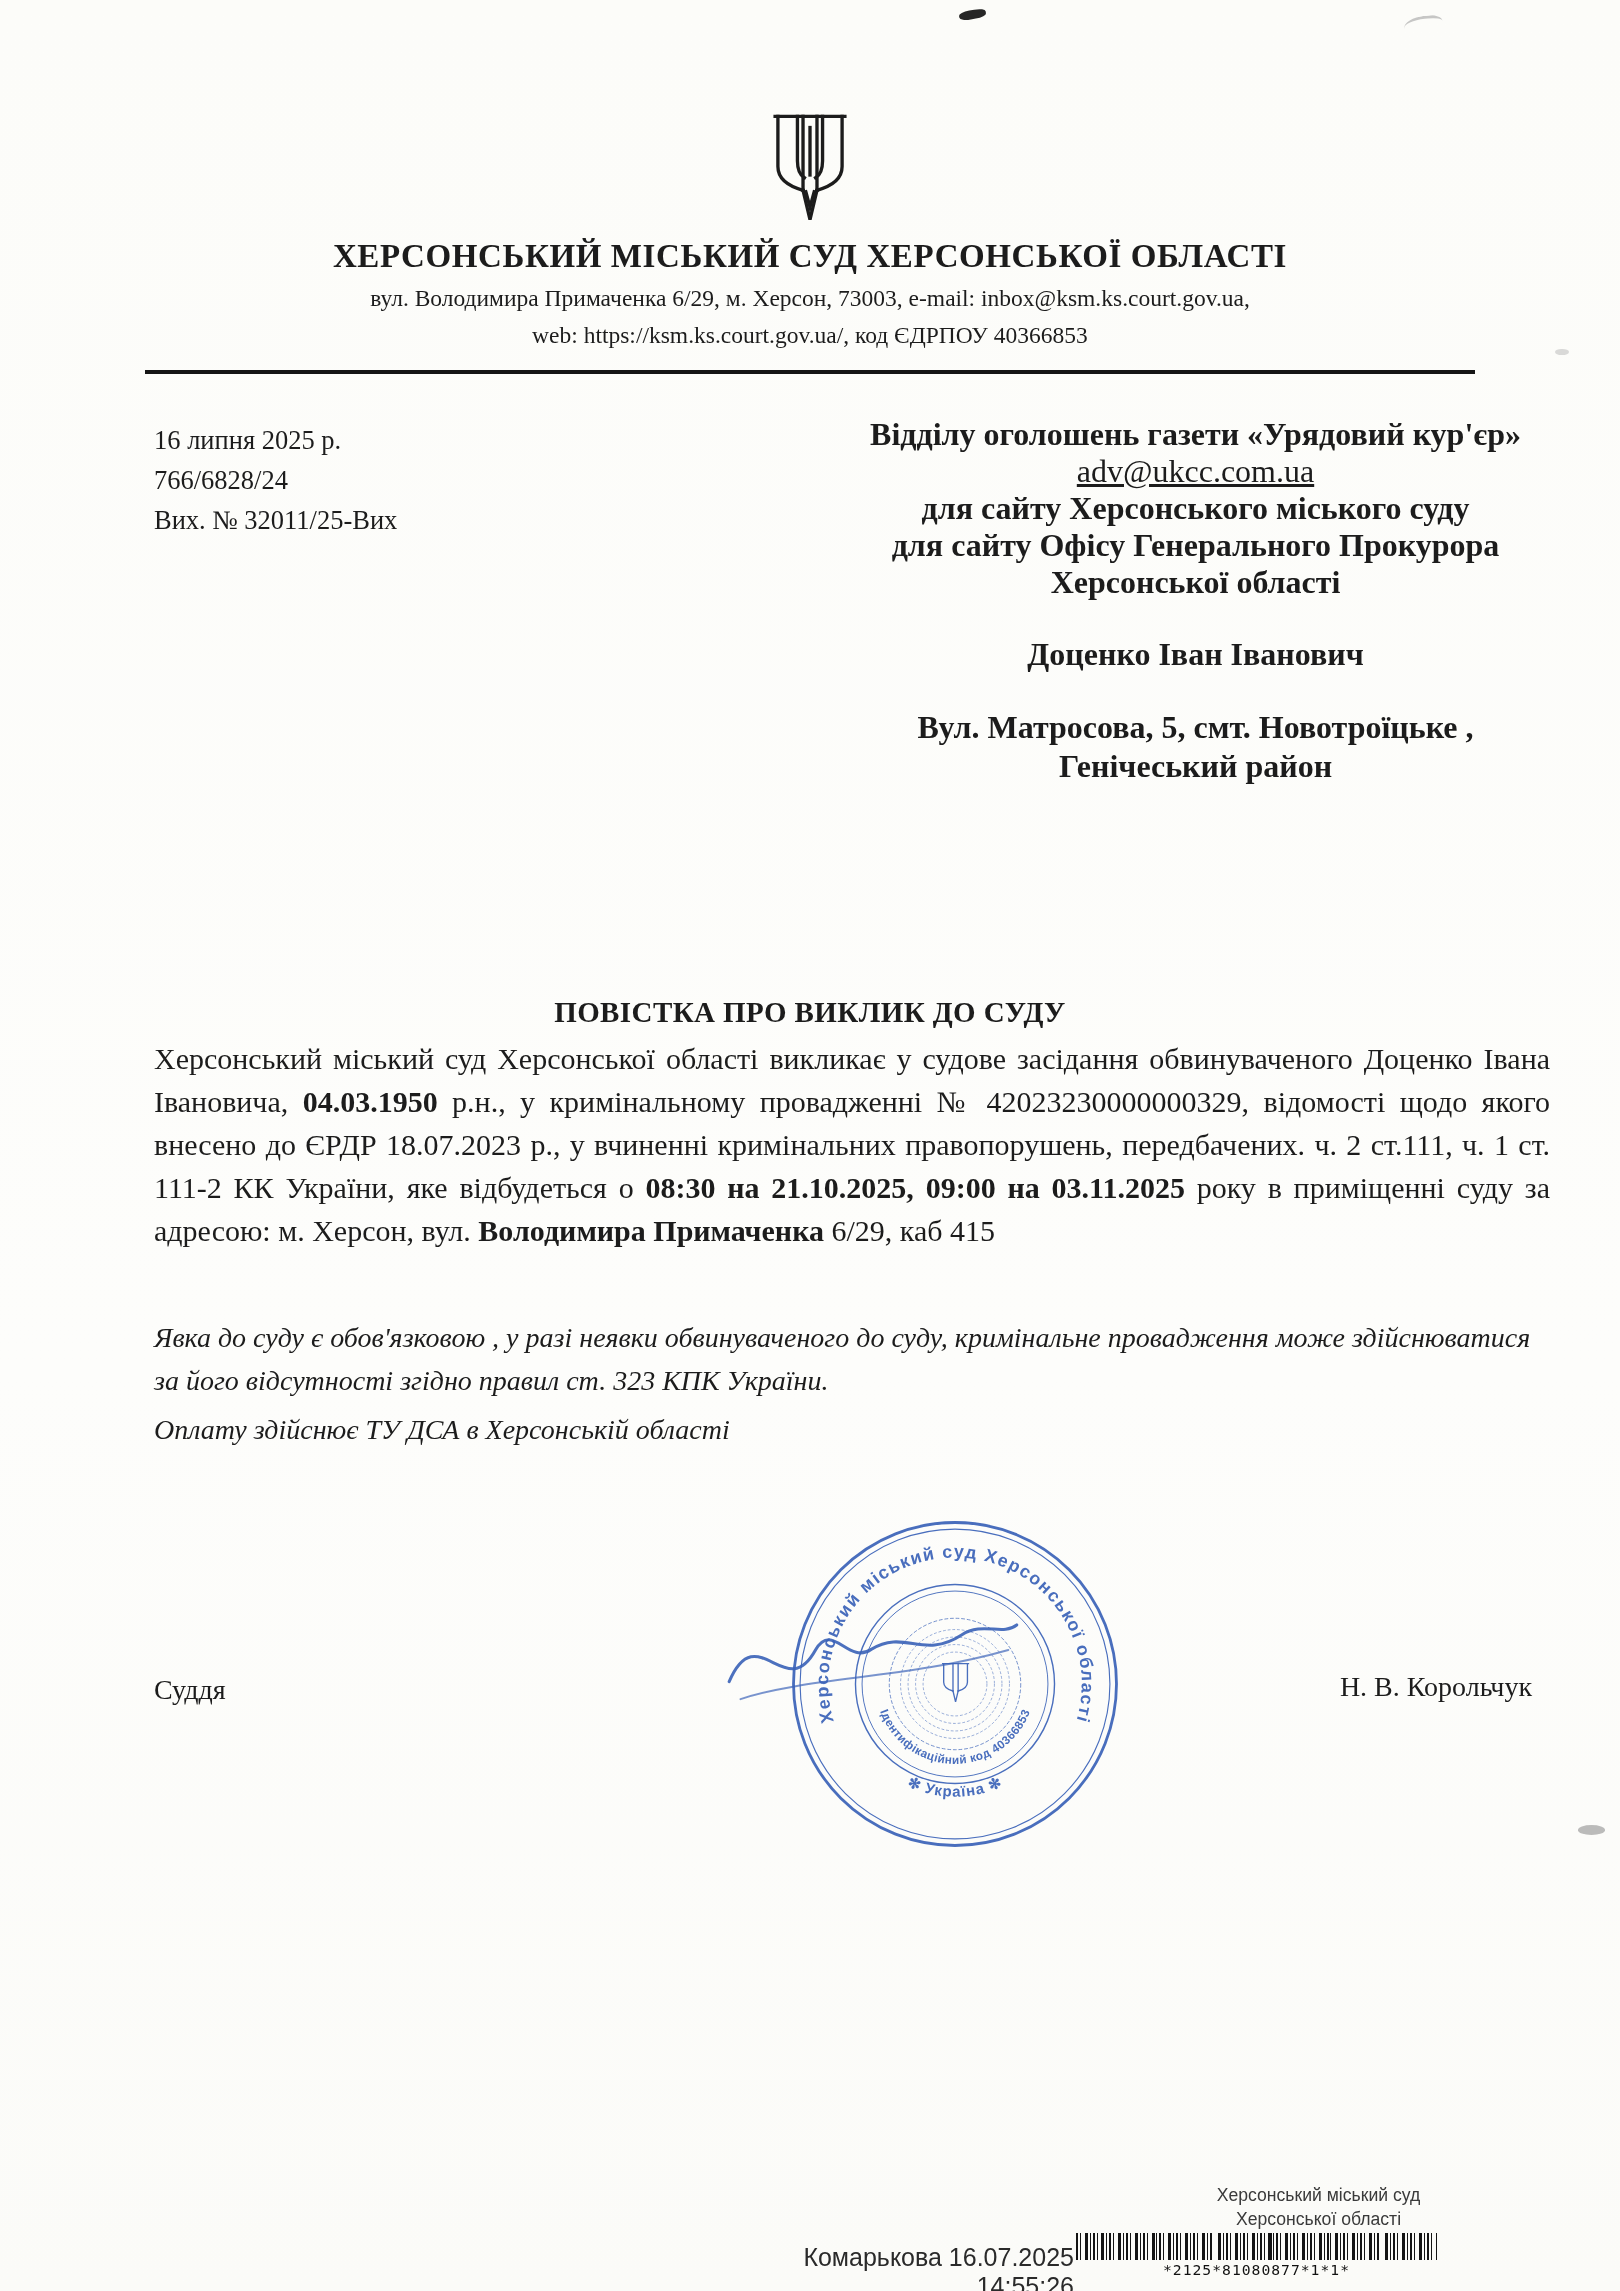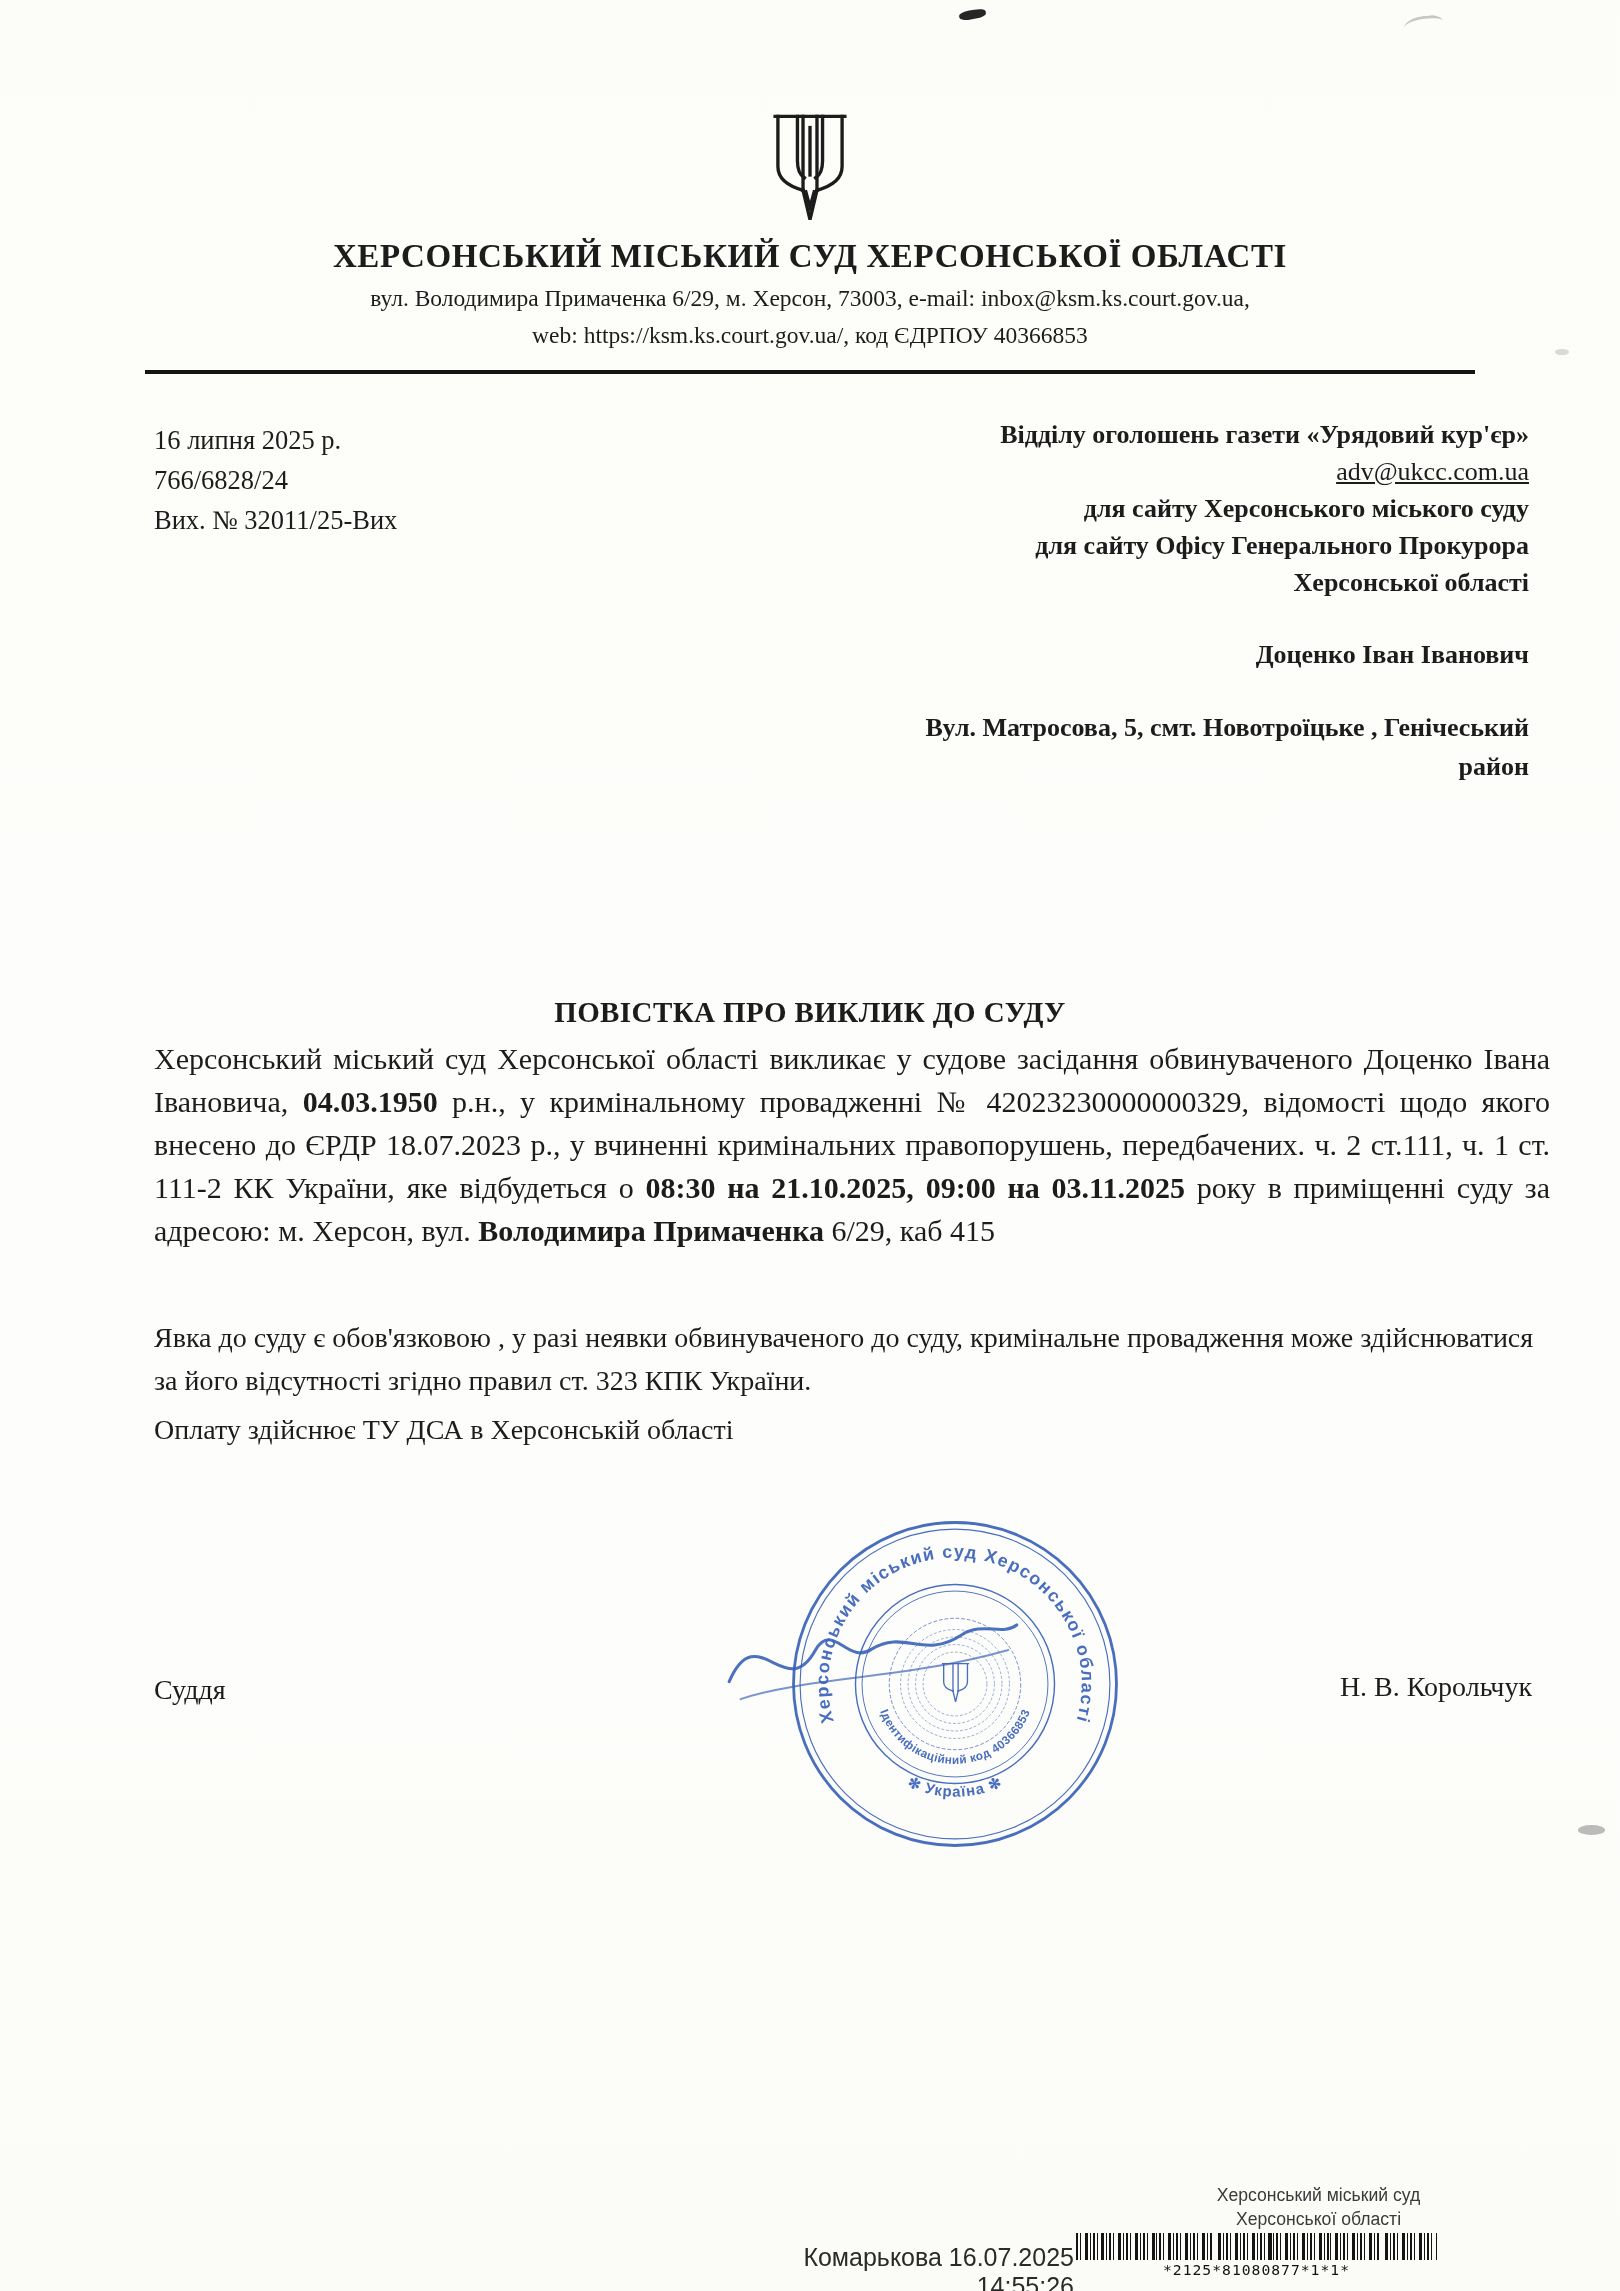--- a/index.html
+++ b/index.html
@@ -14,33 +14,33 @@
   }
   
   .letterhead{position:absolute;top:108px;left:0;width:100%;text-align:center;}
   .trident{display:block;margin:0 auto 9.8px auto;}
   .court-name{font-size:33px;font-weight:bold;letter-spacing:0.6px;}
   .addr{font-size:23.5px;margin-top:10px;}
   .rule{position:absolute;top:370px;left:145px;width:1330px;height:3.9px;background:#151515;}
   
   .meta{position:absolute;top:420px;left:154px;font-size:26.5px;line-height:40px;}
   
-  .recipients{position:absolute;top:416px;right:91px;width:667px;text-align:right;
-    font-size:26px;line-height:37px;font-weight:bold;}
+  .recipients{position:absolute;top:416px;right:91px;width:667px;text-align:center;
+    font-size:32px;line-height:37px;font-weight:bold;}
   .recipients .email-line{font-weight:normal;}
   .recipients .email{color:var(--ink,#1c1c1c);text-decoration:underline;cursor:pointer;}
   .recipients .person{margin-top:35px;}
   .recipients .r-address{margin-top:35px;line-height:39px;}
   
   .doc-title{position:absolute;top:996px;left:0;width:100%;text-align:center;
     font-weight:bold;font-size:29px;letter-spacing:0.4px;}
   .body1{position:absolute;top:1037px;left:154px;width:1396px;font-size:30px;
     line-height:43px;text-align:justify;margin:0;}
   .body2{position:absolute;top:1316px;left:154px;width:1396px;font-size:28px;
-    line-height:43px;text-align:left;margin:0;}
+    line-height:43px;text-align:left;margin:0;font-style:italic;}
   .body2 .p3{margin-top:5.9px;}
   b{font-weight:bold;}
   
   .judge-label{position:absolute;top:1674px;left:154px;font-size:28px;}
   .judge-name{position:absolute;top:1671px;right:88px;font-size:28px;}
   
   .stamp{position:absolute;left:786px;top:1515px;width:338px;height:338px;z-index:4;opacity:0.92;}
   .stamp-line{stroke:var(--stamp-blue,#3a62b8);fill:none;}
   .stamp-text{fill:var(--stamp-blue,#3a62b8);stroke:none;
     font-family:"Liberation Sans", sans-serif;font-weight:bold;}

